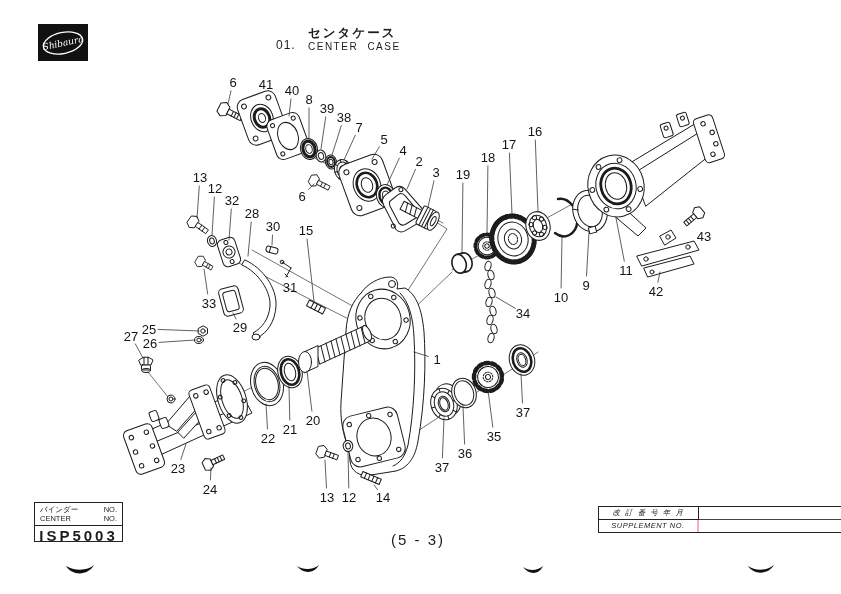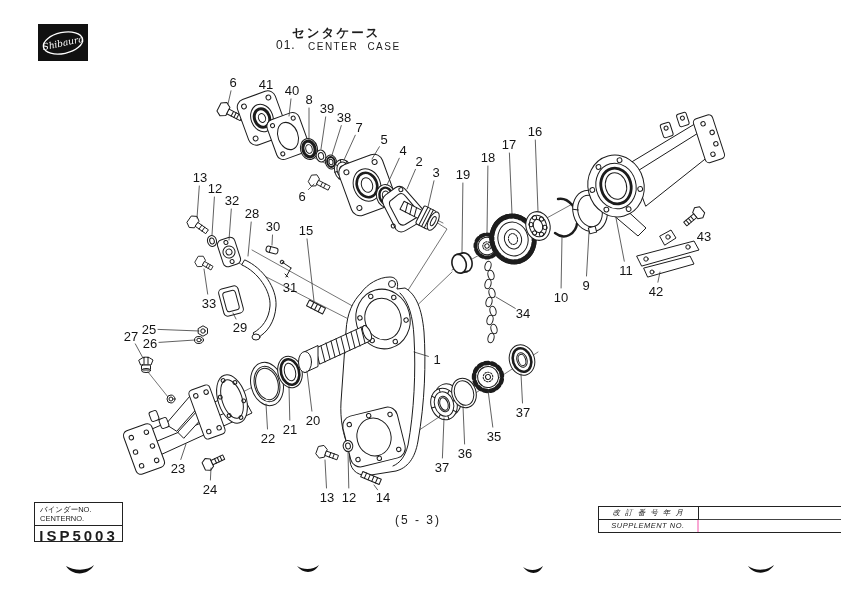--- a/index.html
+++ b/index.html
@@ -3,38 +3,38 @@
 <meta charset="utf-8">
 <style>
   html,body{margin:0;padding:0;background:#e8e8e4;}
   .page{position:relative;width:841px;height:594px;background:#ffffff;overflow:hidden;
         font-family:"Liberation Sans", sans-serif;color:#1c1c1c;margin:0 auto;}
   .diagram-svg{position:absolute;left:0;top:0;width:841px;height:594px;}
   
   .logo{position:absolute;left:38px;top:24px;width:50px;height:37px;background:#111;}
   
   .section-number{position:absolute;left:276px;top:38px;font-size:12px;letter-spacing:1px;}
-  .title-ja{position:absolute;left:292px;top:25px;font-size:12.5px;font-weight:bold;letter-spacing:2px;}
+  .title-ja{position:absolute;left:308px;top:25px;font-size:12.5px;font-weight:bold;letter-spacing:2px;}
   .title-en{position:absolute;left:308px;top:41px;font-size:10px;letter-spacing:1.5px;word-spacing:5px;}
   
   .binder-box{position:absolute;left:34px;top:502px;width:89px;height:40px;border:1.2px solid #222;
               box-sizing:border-box;display:flex;flex-direction:column;}
   .binder-labels{flex:1;padding:2px 5px 1px 5px;font-size:7.5px;line-height:1.25;border-bottom:1px solid #222;}
-  .binder-labels .row{display:flex;justify-content:flex-start;}
+  .binder-labels .row{display:flex;justify-content:space-between;}
   .binder-value{height:14px;text-align:center;font-size:15px;font-weight:bold;letter-spacing:3px;padding-top:1px;}
   
   .supplement-box{position:absolute;left:598px;top:506px;width:270px;height:27px;border:1.1px solid #222;
                   box-sizing:border-box;display:grid;grid-template-columns:100px 1fr;grid-template-rows:1fr 1fr;font-style:italic;}
   .supplement-box .c{box-sizing:border-box;display:flex;align-items:center;justify-content:center;font-size:7.5px;}
   .supplement-box .l1{border-right:1px solid #222;border-bottom:1px solid #222;letter-spacing:1.5px;}
   .supplement-box .l2{border-right:2px solid #f9a8d4;letter-spacing:0.5px;}
   .supplement-box .r1{border-bottom:1px solid #444;}
   
-  .page-number{position:absolute;left:368px;top:513px;width:100px;text-align:center;
-               font-size:12px;letter-spacing:2px;}
+  .page-number{position:absolute;left:368px;top:531px;width:100px;text-align:center;
+               font-size:15px;letter-spacing:2px;}
   
   .draw{stroke:#1c1c1c;fill:none;stroke-width:1;stroke-linecap:round;stroke-linejoin:round;}
   .fw{fill:#ffffff;}
   .axis{stroke:#3a3a3a;stroke-width:0.7;}
   #callout-layer text{font-family:"Liberation Sans",sans-serif;font-size:13px;fill:#141414;
                       text-anchor:middle;dominant-baseline:central;stroke:none;}
   #callout-layer line{stroke:#2c2c2c;stroke-width:0.75;}
   .crescent{fill:#101010;stroke:none;}
 </style>
 </head>

